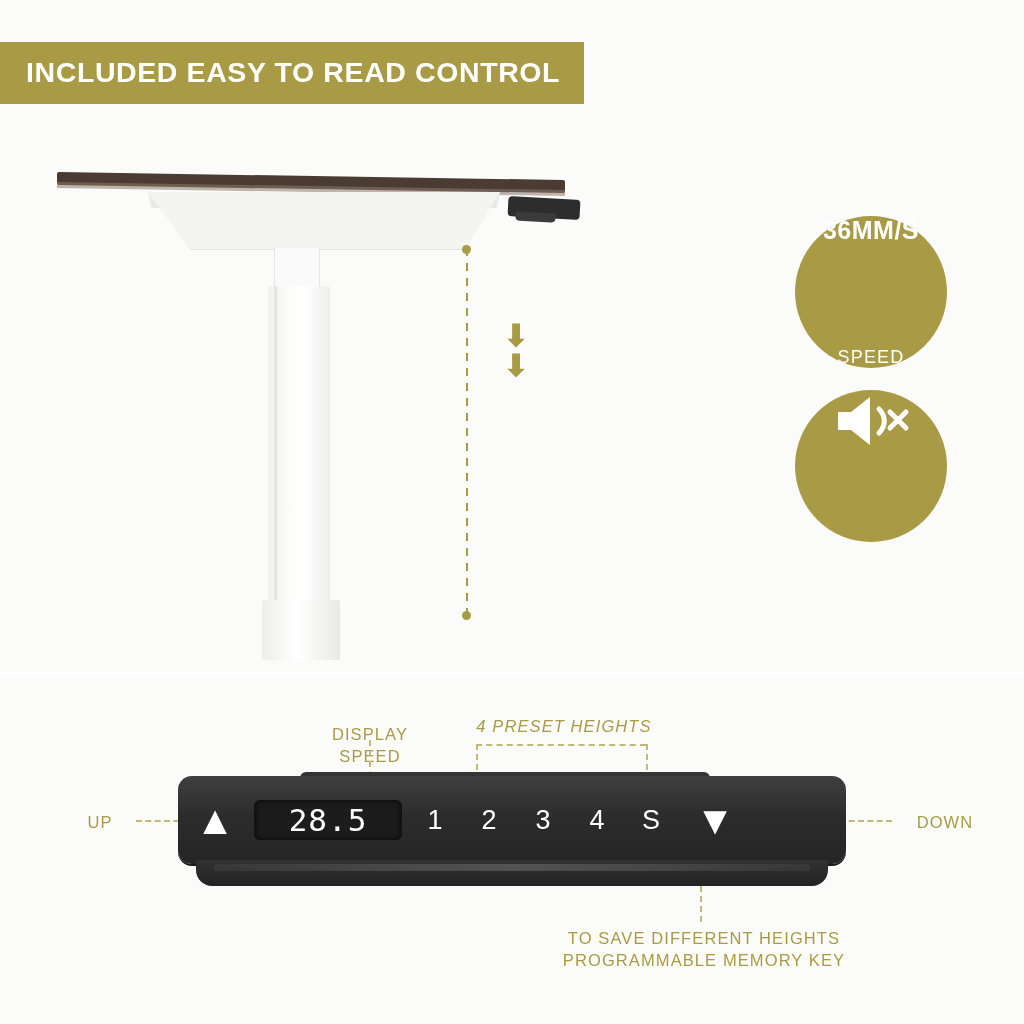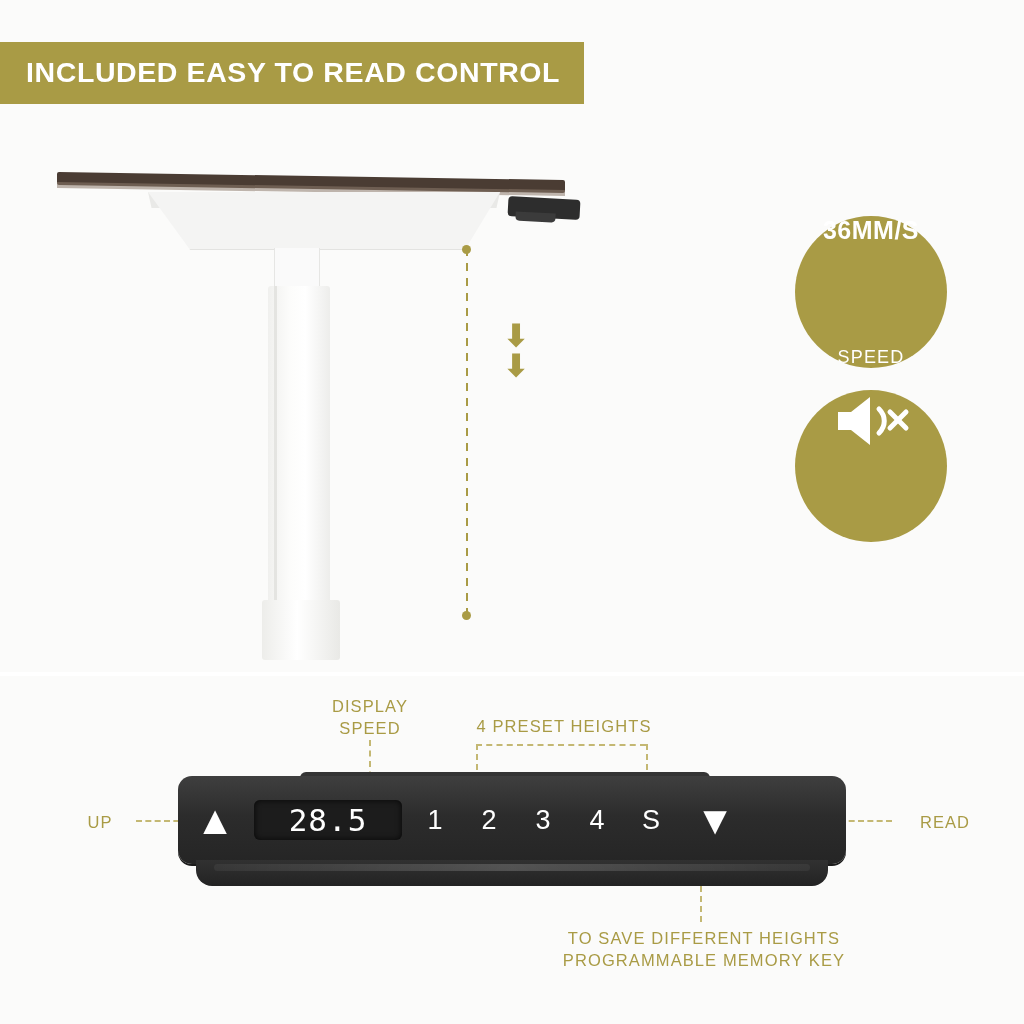--- a/index.html
+++ b/index.html
@@ -355,30 +355,30 @@
         </g>
       </svg>
     </span>
   </div>
 </div>
 
 <div class="divider"></div>
 
 <div class="bottom-panel"></div>
 
-<div class="label" style="left:300px; top:696px; width:140px;">
+<div class="label" style="left:300px; top:724px; width:140px;">
   <div>DISPLAY</div>
   <div>SPEED</div>
 </div>
 
-<div class="label" style="left:456px; top:716px; width:216px;">4 PRESET HEIGHTS</div>
+<div class="label" style="left:456px; top:716px; width:216px;font-style:italic;">4 PRESET HEIGHTS</div>
 
 <div class="label" style="left:70px; top:812px; width:60px;">UP</div>
 
-<div class="label" style="left:900px; top:812px; width:90px;">READ</div>
+<div class="label" style="left:900px; top:812px; width:90px;">DOWN</div>
 
 <div class="label" style="left:524px; top:928px; width:360px;">
   <div>TO SAVE DIFFERENT HEIGHTS</div>
   <div>PROGRAMMABLE MEMORY KEY</div>
 </div>
 
 <div class="dash-v" style="left:369px; top:740px; height:48px;"></div>
 
 <div class="dash-h" style="left:476px; top:744px; width:170px;"></div>
 <div class="dash-v" style="left:476px; top:744px; height:46px;"></div>

